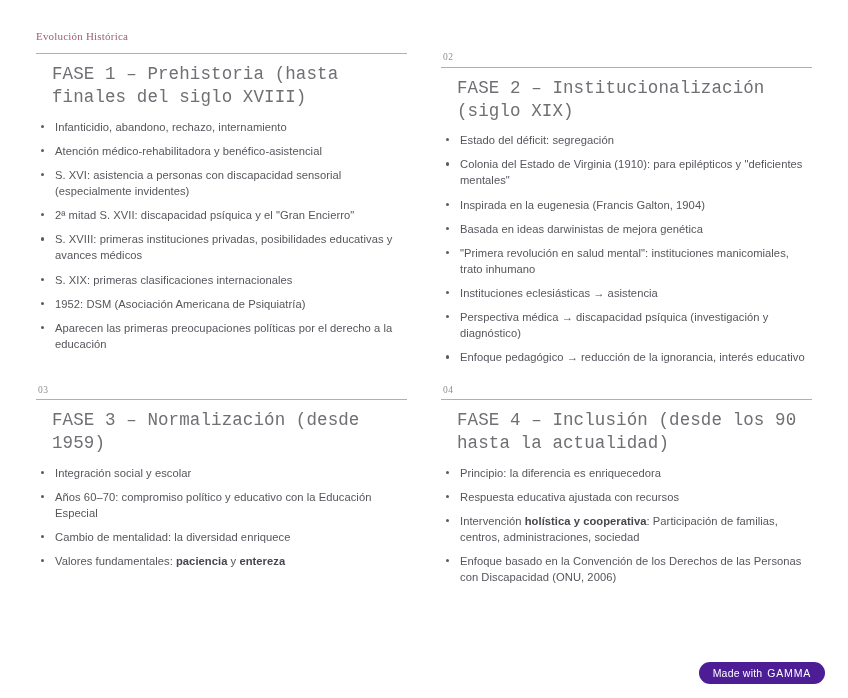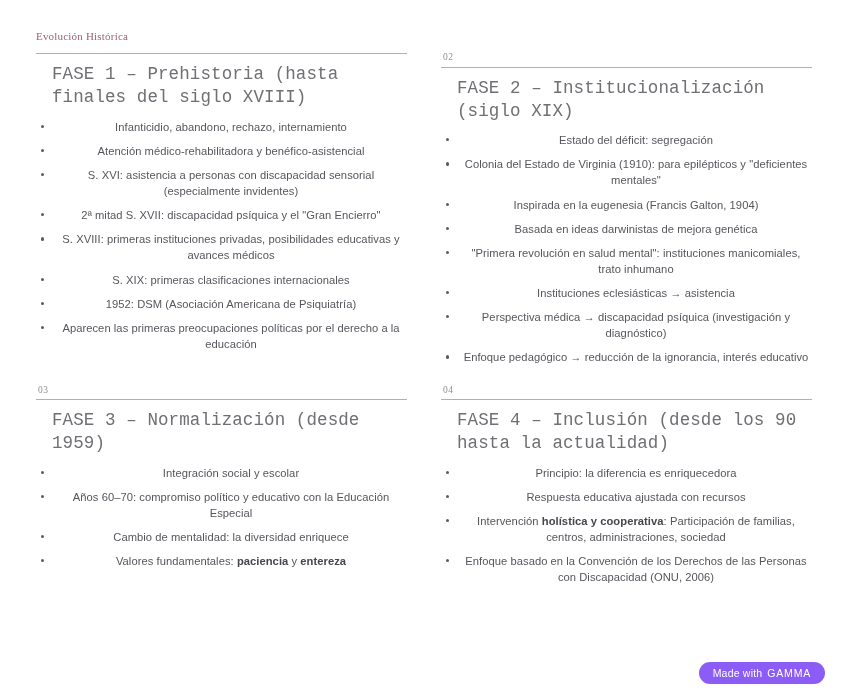--- a/index.html
+++ b/index.html
@@ -93,21 +93,20 @@
   }
   ul.bullets > li {
     position: relative;
     padding-left: 19px;
     margin: 0 0 8px 0;
     font-family: "Liberation Sans", sans-serif;
     font-size: 11.2px;
     line-height: 1.44;
     color: #55555c;
     letter-spacing: 0.05px;
-    text-align: center;
   }
   ul.bullets > li:last-child { margin-bottom: 0; }
   ul.bullets > li::before {
     content: "";
     position: absolute;
     left: 5px;
     top: 6px;
     width: 3.2px;
     height: 3.2px;
     border-radius: 50%;
@@ -116,21 +115,21 @@
   ul.bullets > li b { font-weight: 700; color: #46464d; }
 
   
   .gamma-badge {
     position: absolute;
     right: 23px;
     bottom: 14px;
     display: inline-flex;
     align-items: center;
     gap: 5px;
-    background: #8b5cf6;
+    background: #4c1d95;
     color: #ffffff;
     border-radius: 999px;
     padding: 6px 14px 6px 14px;
     font-family: "Liberation Sans", sans-serif;
     font-size: 10.5px;
     letter-spacing: 0.2px;
     line-height: 1;
     user-select: none;
   }
   .gamma-badge .brand {

